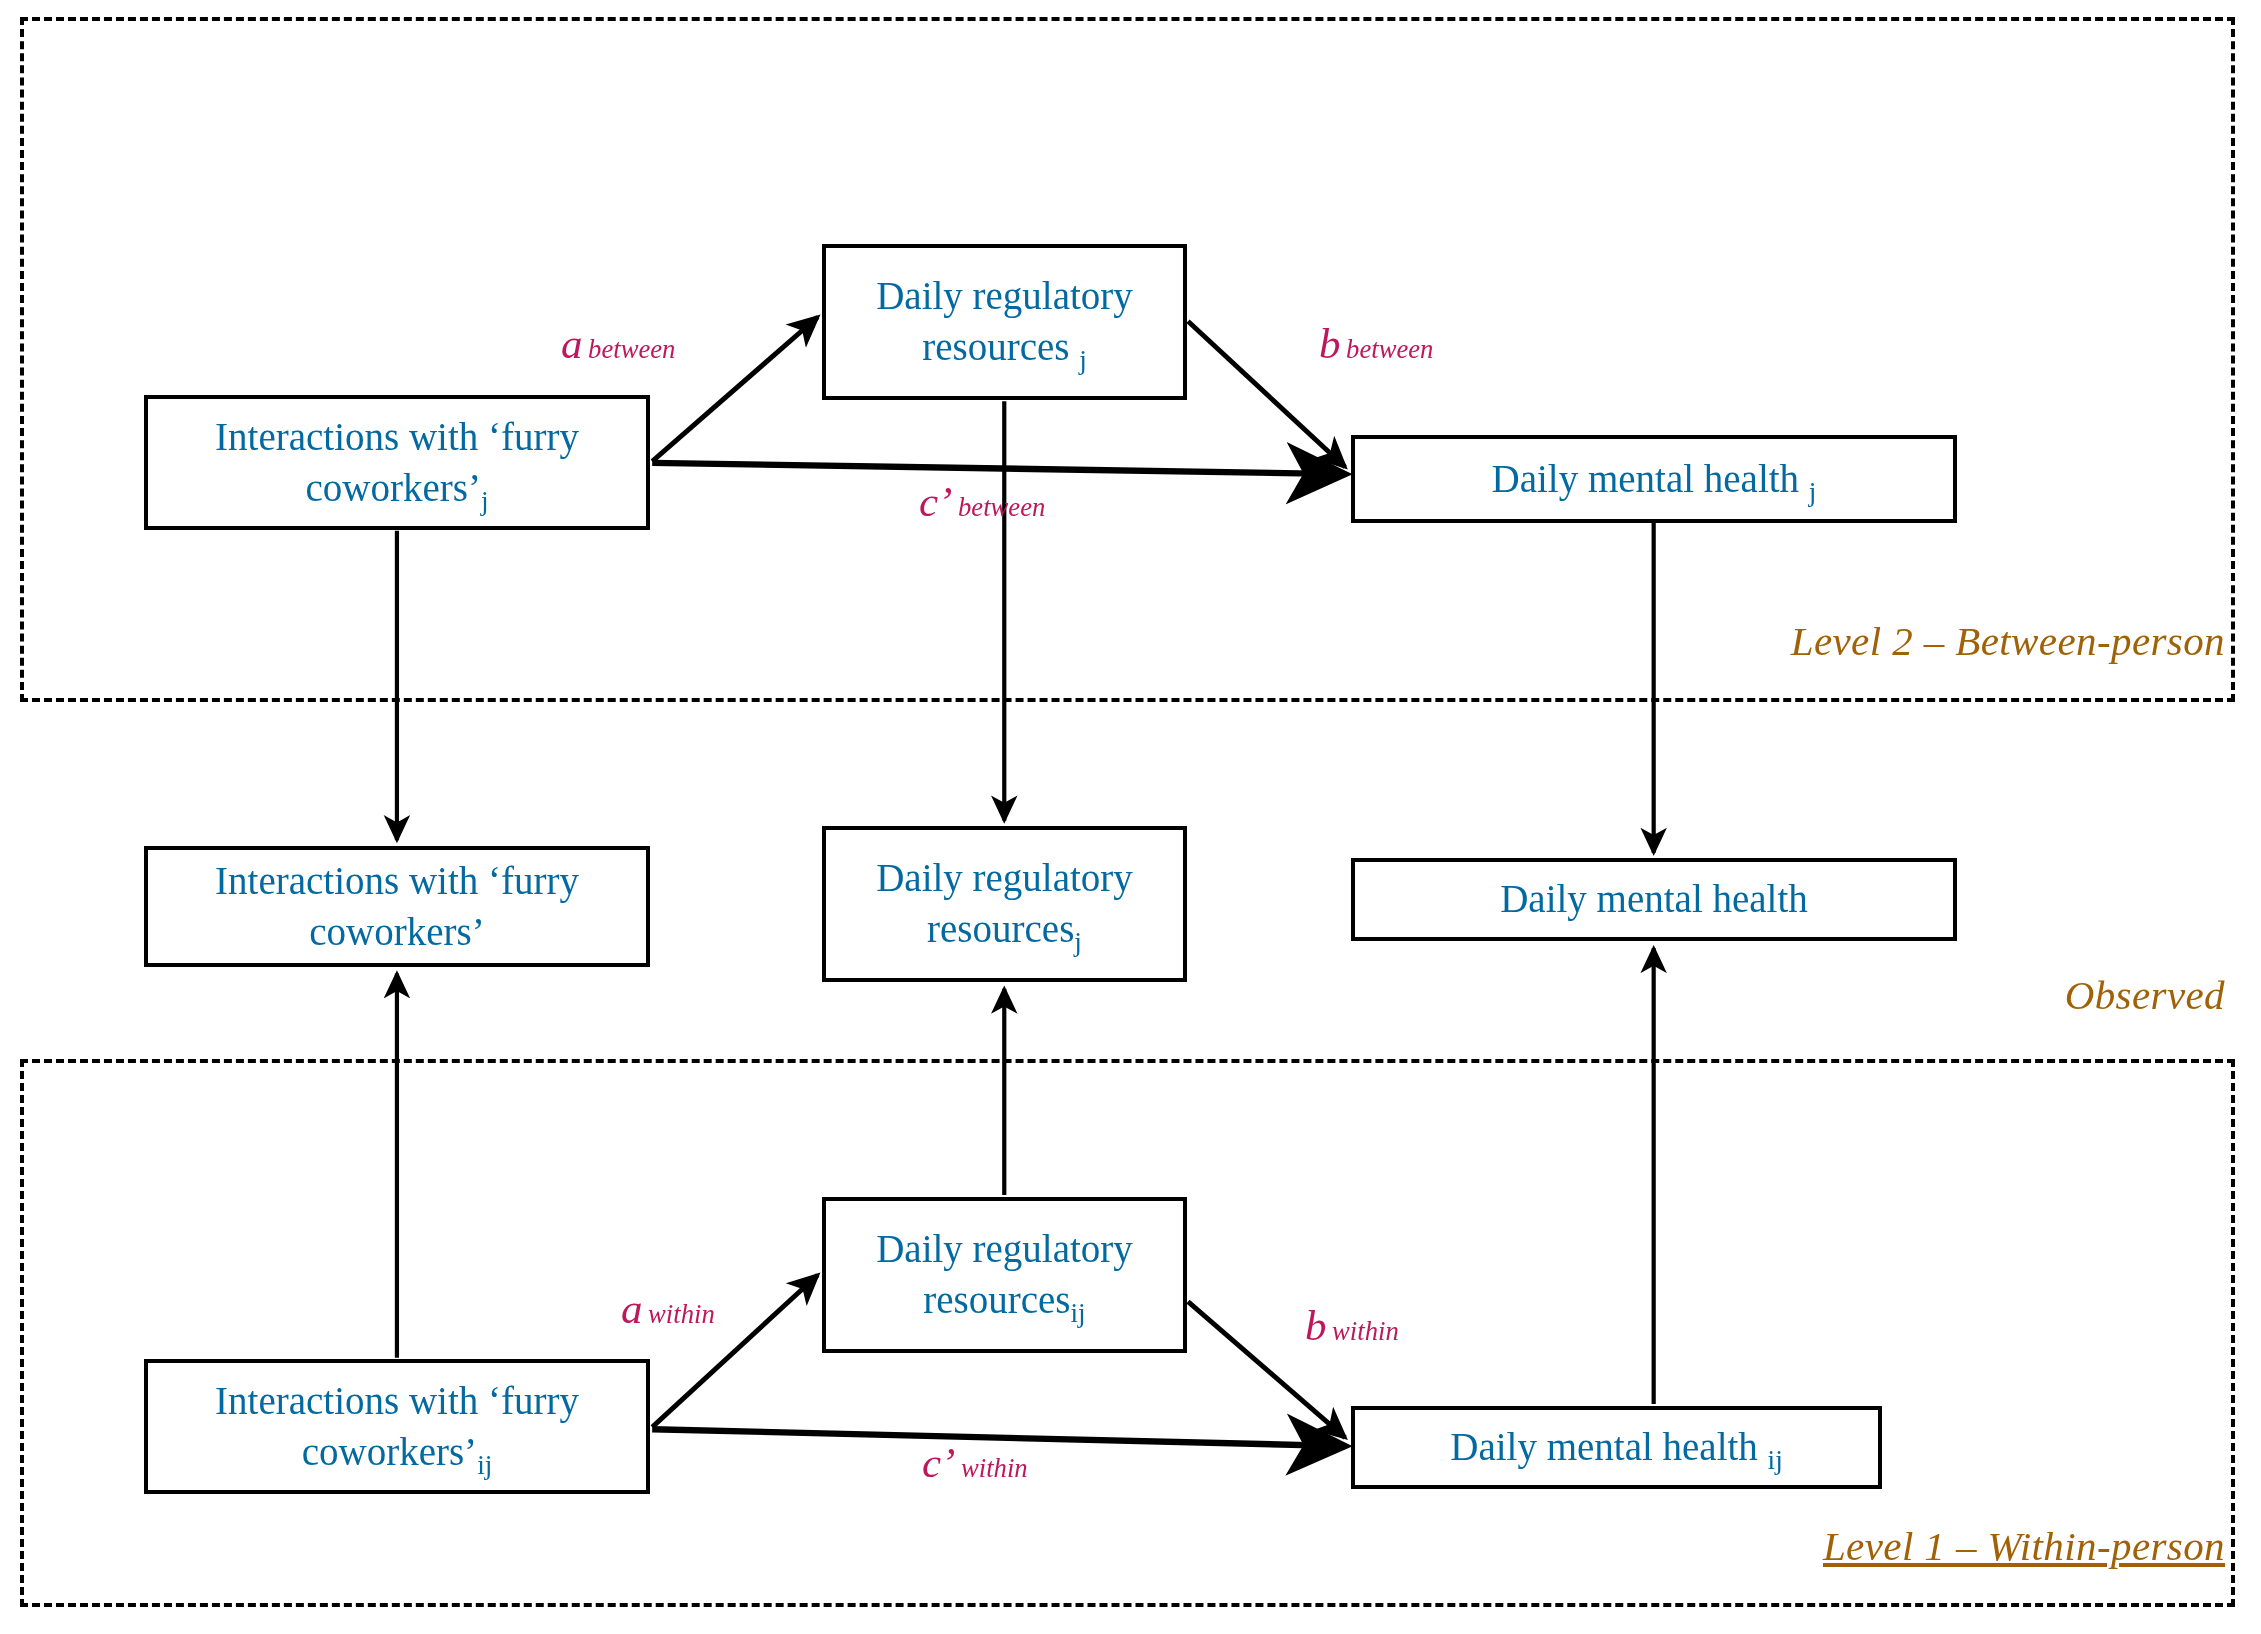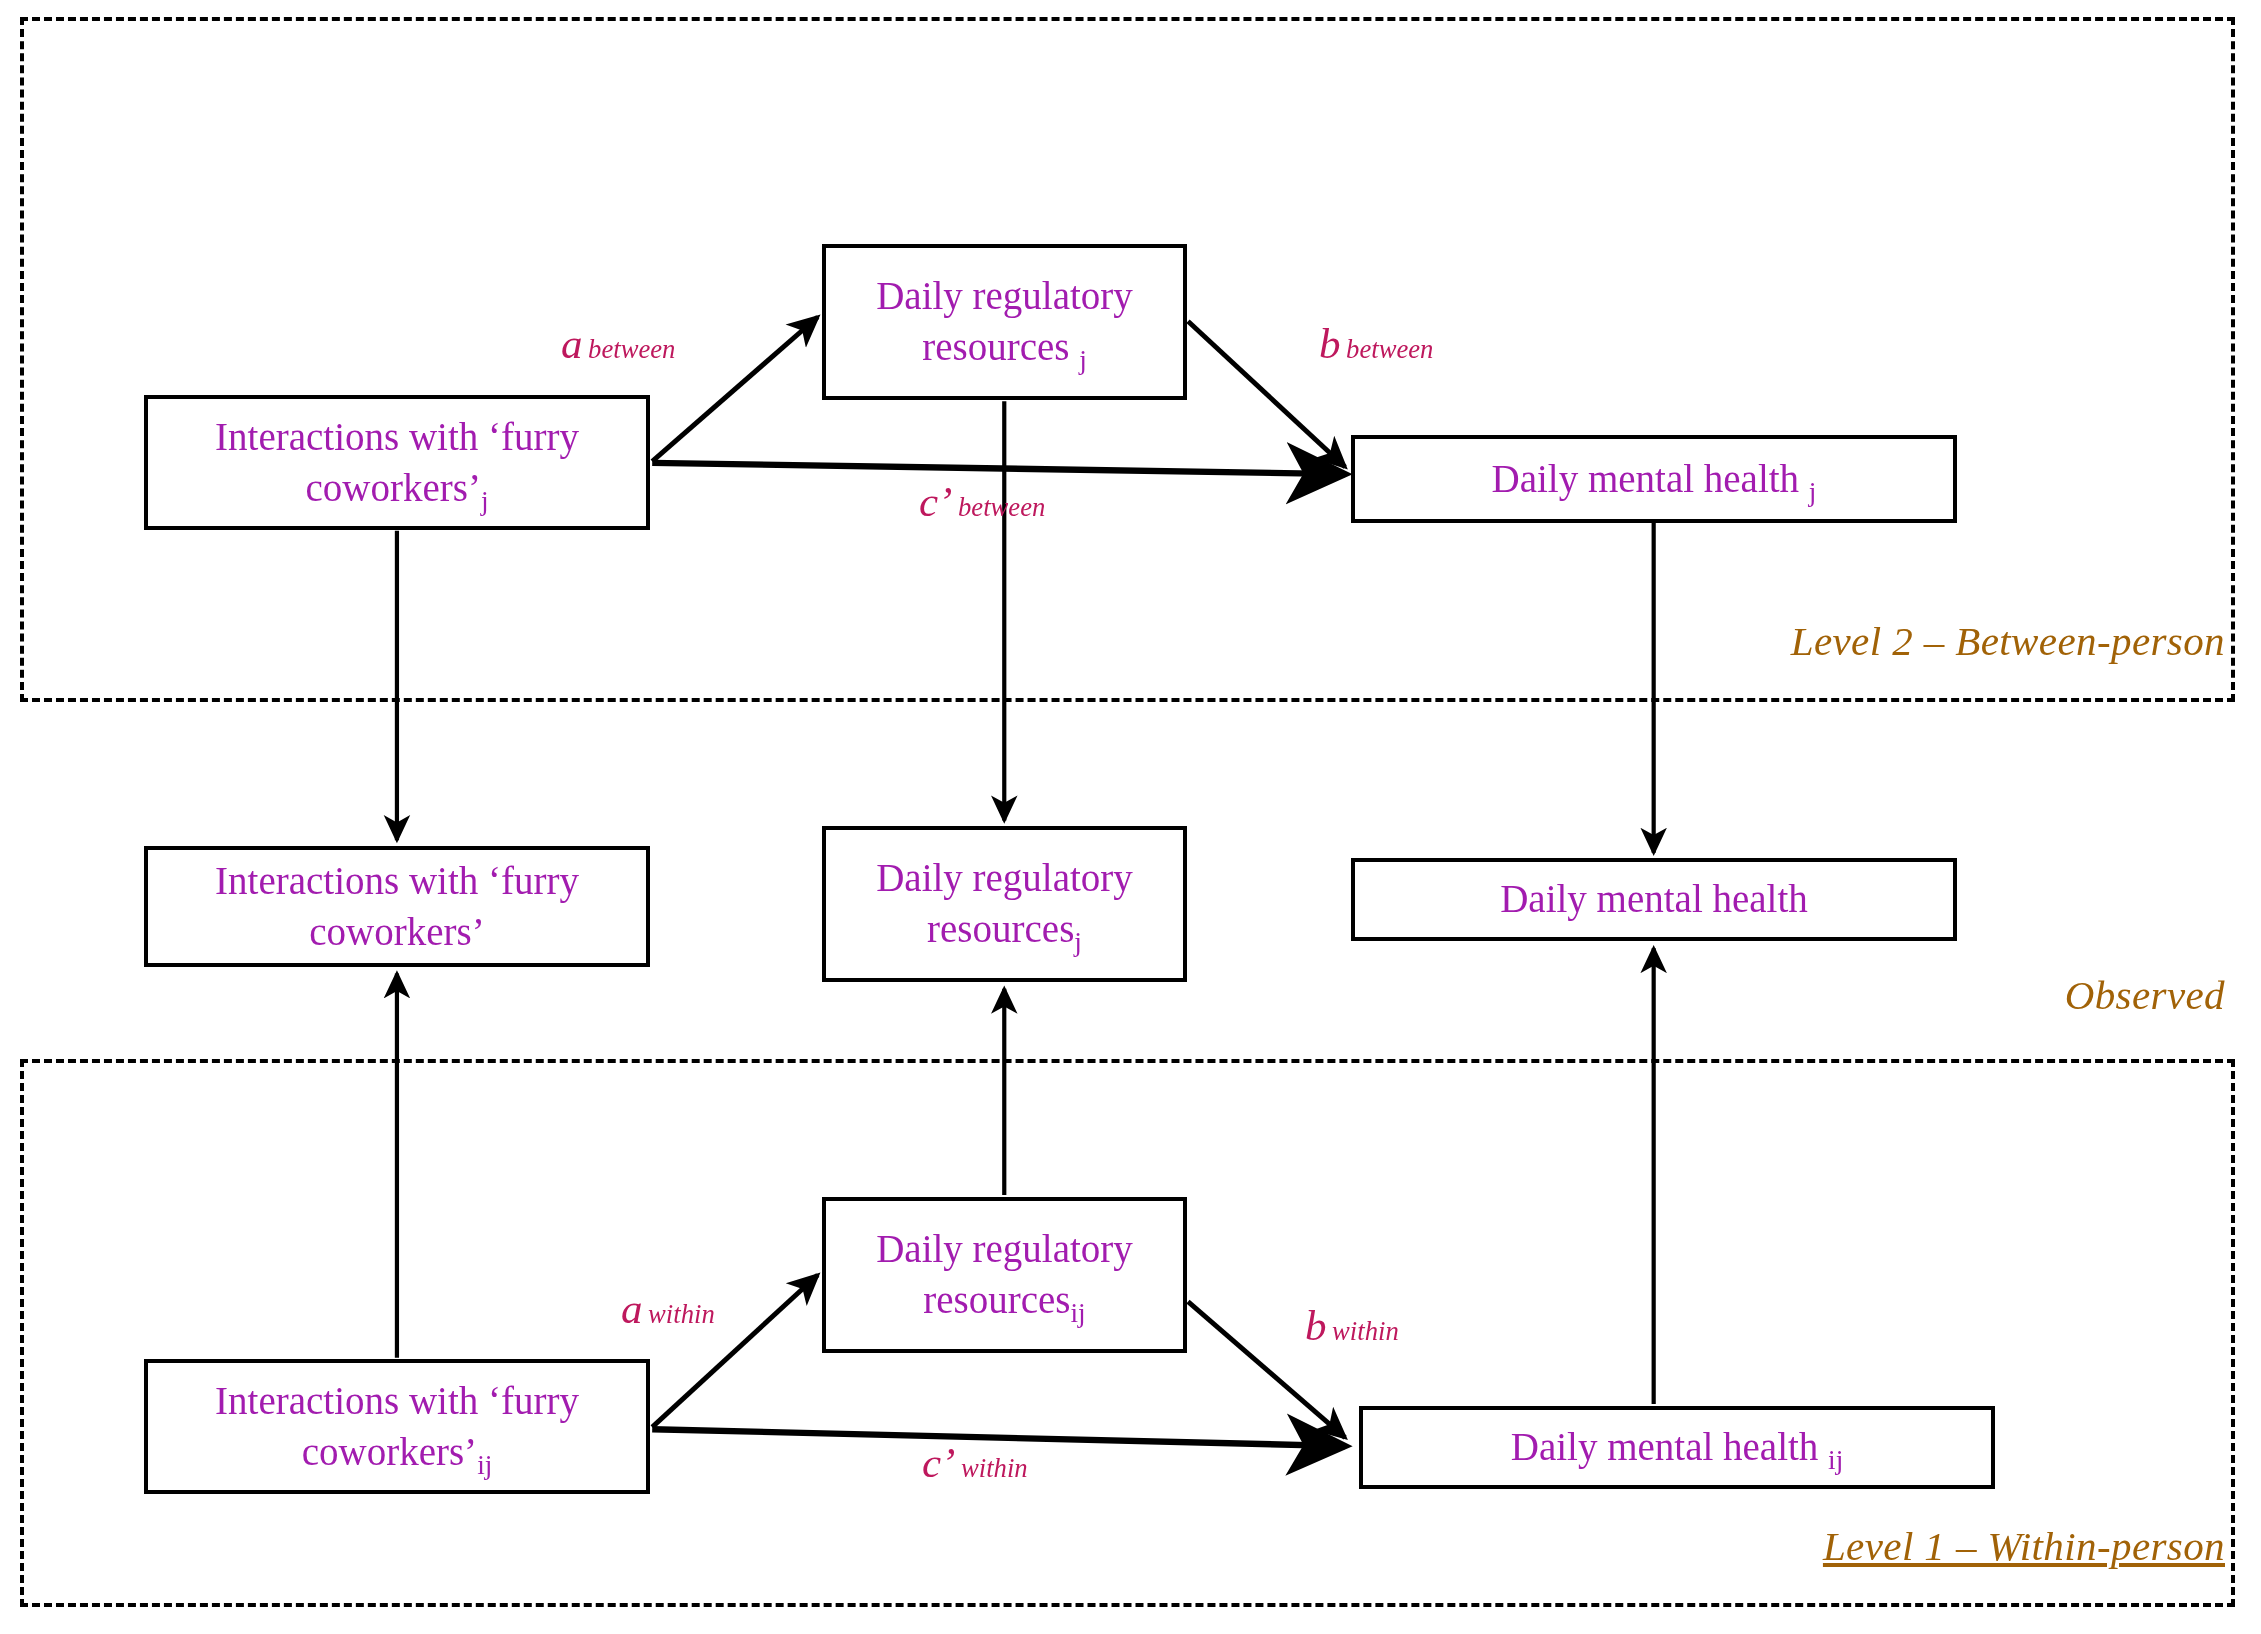--- a/index.html
+++ b/index.html
@@ -42,21 +42,21 @@
     position: absolute;
     border: 4.2px solid #000000;
     box-sizing: border-box;
     background: #ffffff;
     display: flex;
     align-items: center;
     justify-content: center;
     text-align: center;
     font-size: 39px;
     line-height: 1.30;
-    color: #a21caf;
+    color: #0369a1;
     padding: 2.8px 8.4px;
     z-index: 6;
   }
   .node .sub {
     font-size: 0.70em;
     vertical-align: sub;
     line-height: 0;
   }
 
   
@@ -65,21 +65,21 @@
   #n-l2-y  { left: 1351px; top: 435px;  width: 606px;  height: 88px; }
 
   
   #n-ob-x  { left: 144px;  top: 846px; width: 506px;  height: 121px; }
   #n-ob-m  { left: 822px; top: 826px; width: 365px;  height: 156px; }
   #n-ob-y  { left: 1351px; top: 858px; width: 606px;  height: 83px; }
 
   
   #n-l1-x  { left: 144px;  top: 1359px; width: 506px;  height: 135px; }
   #n-l1-m  { left: 822px; top: 1197px; width: 365px;  height: 156px; }
-  #n-l1-y  { left: 1351px; top: 1406px; width: 636px;  height: 83px; margin-left: 8px; }
+  #n-l1-y  { left: 1351px; top: 1406px; width: 531px;  height: 83px; }
 
   
   .path-label {
     position: absolute;
     color: #be185d;
     white-space: nowrap;
     z-index: 8;
     font-size: 43px;
     font-style: italic;
   }

